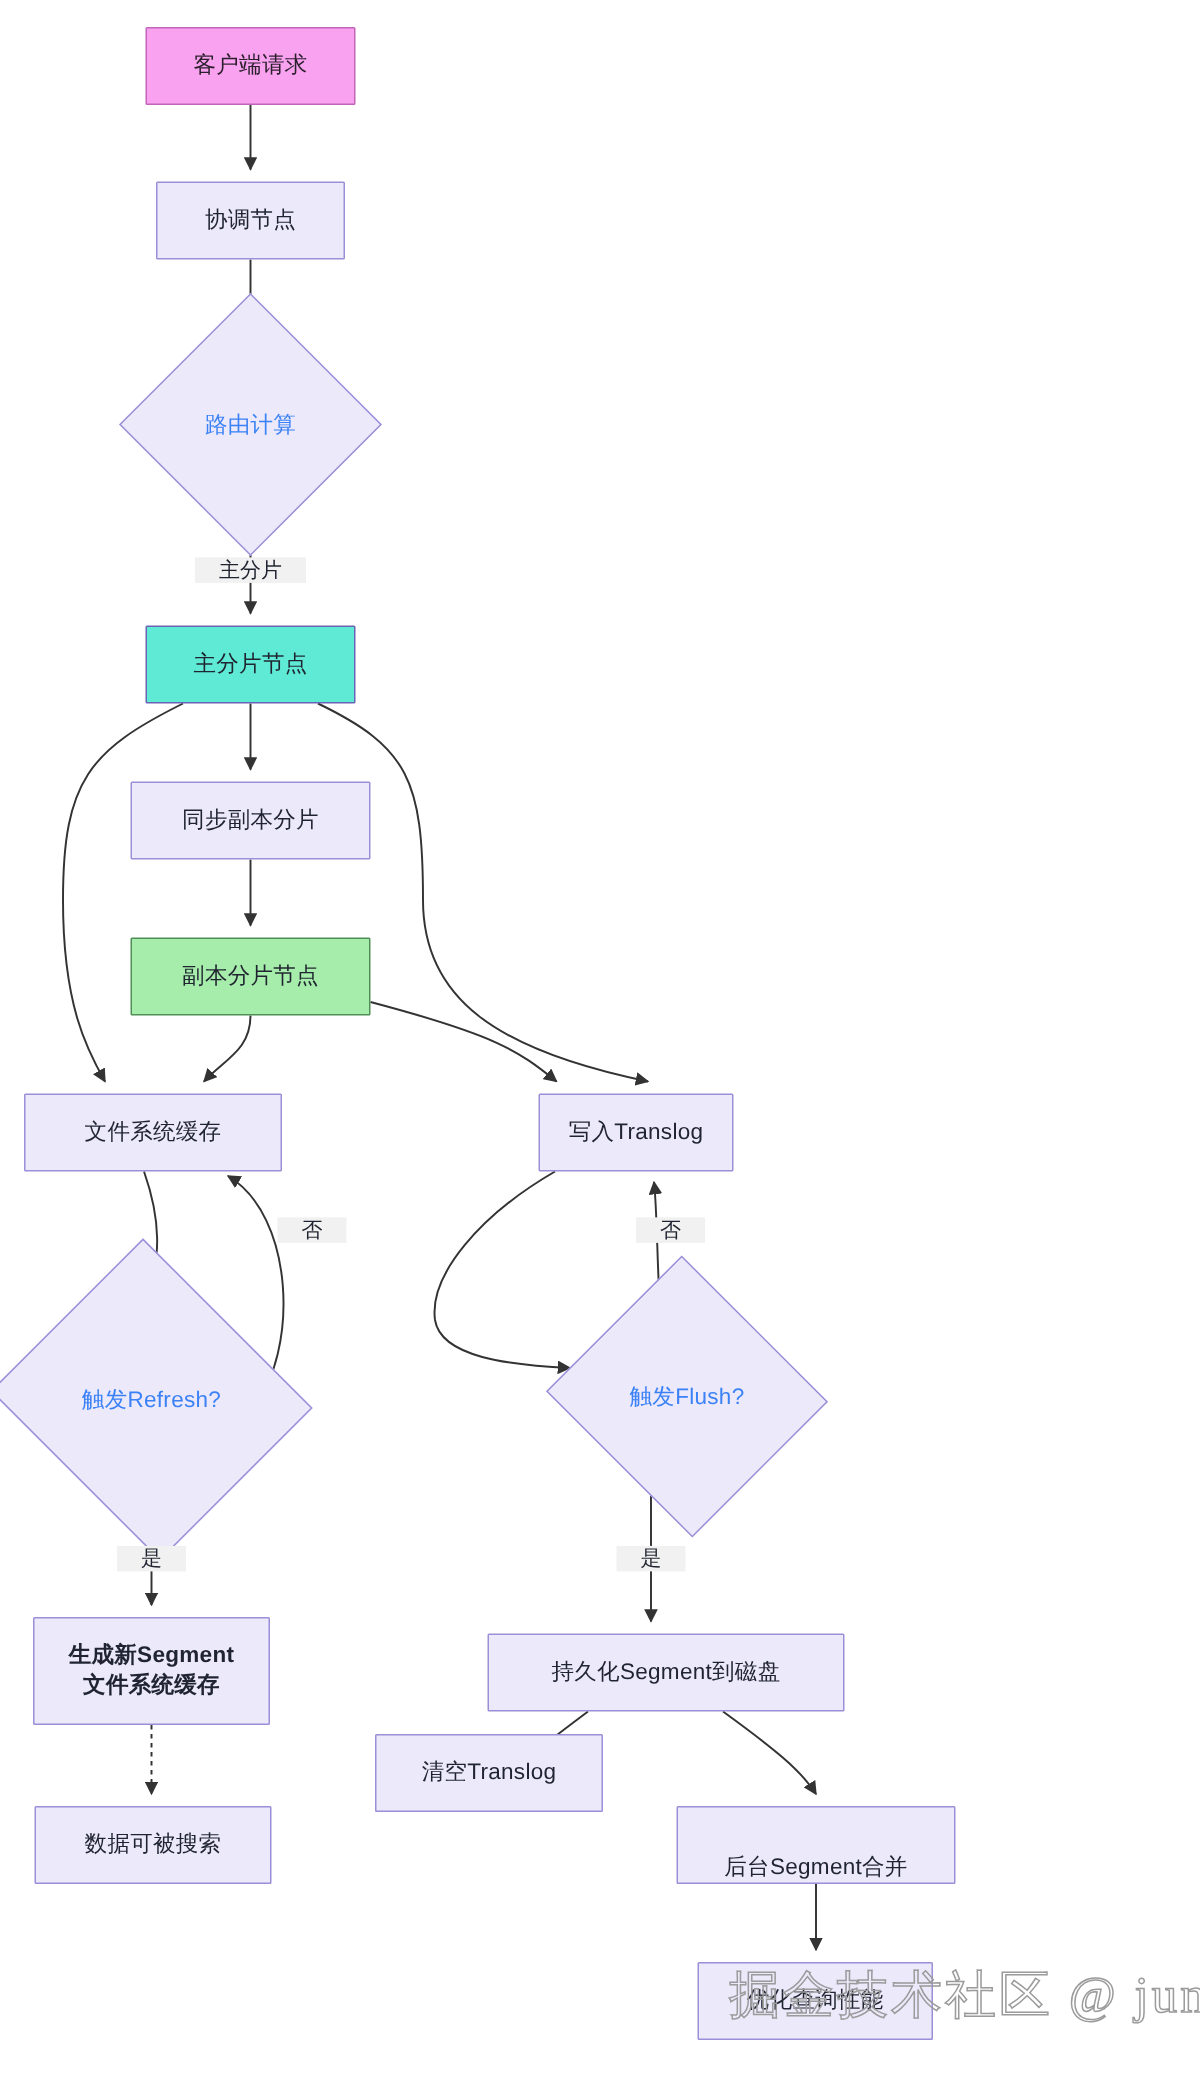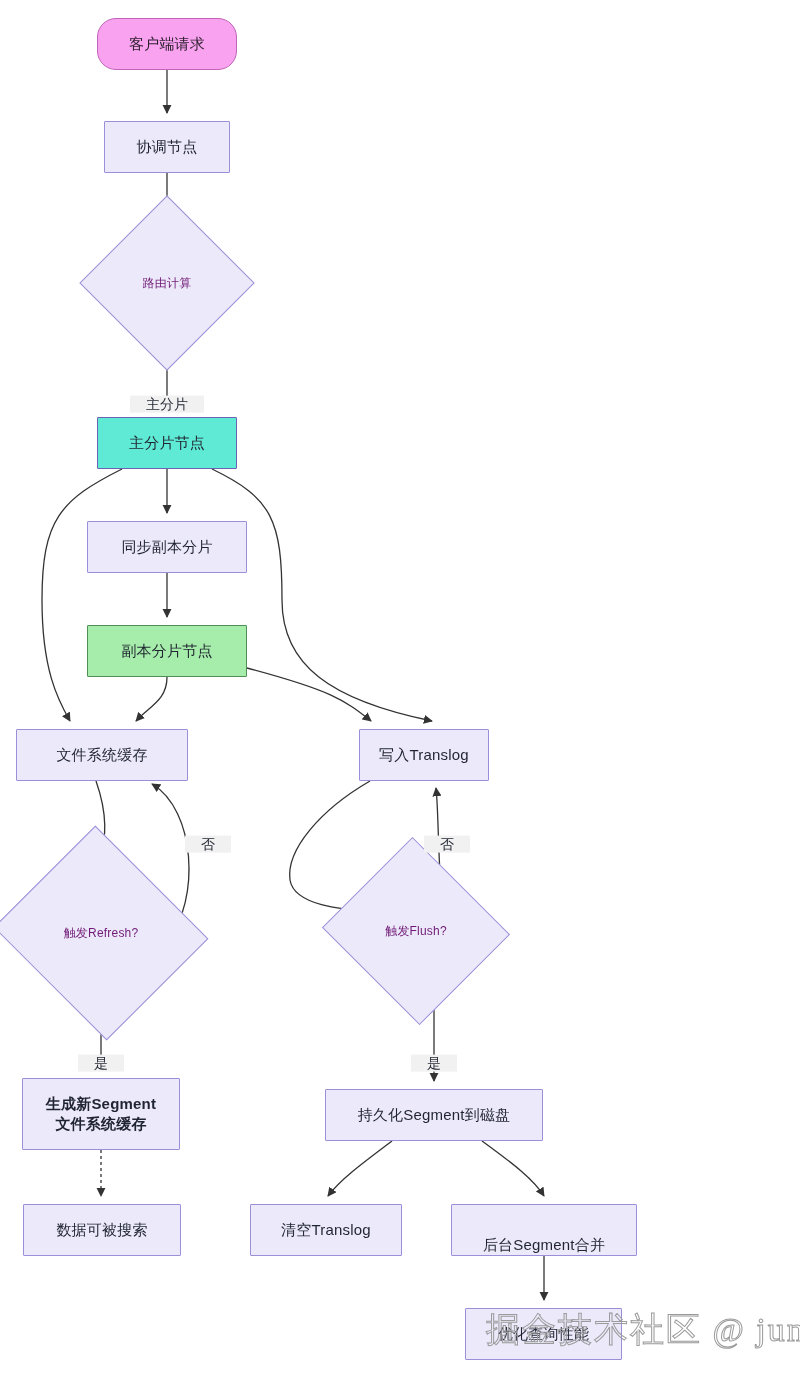--- a/index.html
+++ b/index.html
@@ -12,41 +12,41 @@
 
   .node{
     position:absolute;box-sizing:border-box;
     display:flex;align-items:center;justify-content:center;text-align:center;
     font-size:15px;line-height:1.35;color:#1f2430;
     border-width:1px;border-style:solid;border-radius:1px;
     white-space:pre-line;
     letter-spacing:.2px;
   }
   .n-default{background:#ece9fb;border-color:#9a8fd8;}
-  .n-start{background:#f9a2f0;border-color:#c264b8;color:#2a1f2b;border-radius:19px;}
+  .n-start{background:#f9a2f0;border-color:#c264b8;color:#2a1f2b;}
   .n-primary{background:#5eead4;border-color:#6b63b5;}
   .n-replica{background:#a6ecaa;border-color:#4f8f55;}
 
   .diamond{position:absolute;box-sizing:border-box;}
   .diamond .dshape{
     position:absolute;left:50%;top:50%;
     width:100%;height:100%;
     transform:translate(-50%,-50%) rotate(45deg);
     background:#ece9fb;border:1px solid #9a8fd8;
   }
   .diamond .dlabel{
     position:absolute;left:0;top:0;width:100%;height:100%;
     display:flex;align-items:center;justify-content:center;
-    font-size:12px;color:#701a75;white-space:nowrap;letter-spacing:.2px;
+    font-size:15px;color:#3b82f6;white-space:nowrap;letter-spacing:.2px;
   }
 
   .edge-label{
     position:absolute;font-size:14px;color:#1f2430;
     background:#f1f1f1;padding:0 16px;line-height:1.2;
-    transform:translate(-50%,-50%);white-space:nowrap;margin-top:24px;
+    transform:translate(-50%,-50%);white-space:nowrap;
   }
 
   .watermark{
     position:absolute;font-size:34px;letter-spacing:2px;
     color:transparent;
     -webkit-text-stroke:1px #9b9b9b;
     font-family:"Liberation Serif","DejaVu Serif",serif;
     white-space:nowrap;pointer-events:none;
   }
 </style>
@@ -93,29 +93,29 @@
       </div>
       <div class="node n-primary" style="left: 97px; top: 417px; width: 140px; height: 52px;"><span>主分片节点</span></div>
       <div class="node n-default" style="left: 87px; top: 521px; width: 160px; height: 52px;"><span>同步副本分片</span></div>
       <div class="node n-replica" style="left: 87px; top: 625px; width: 160px; height: 52px;"><span>副本分片节点</span></div>
       <div class="node n-default" style="left: 16px; top: 729px; width: 172px; height: 52px;"><span>文件系统缓存</span></div>
       <div class="node n-default" style="left: 359px; top: 729px; width: 130px; height: 52px;"><span>写入Translog</span></div>
       <div class="diamond" style="left: 22px; top: 862px; width: 158px; height: 142px;">
         <div class="dshape"></div>
         <div class="dlabel">触发Refresh?</div>
       </div>
-      <div class="diamond" style="left: 348px; top: 868px; width: 136px; height: 126px;">
+      <div class="diamond" style="left: 390px; top: 868px; width: 136px; height: 126px;">
         <div class="dshape"></div>
         <div class="dlabel">触发Flush?</div>
       </div>
       <div class="node n-default" style="left: 22px; top: 1078px; width: 158px; height: 72px; font-weight: bold;"><span>生成新Segment
 文件系统缓存</span></div>
-      <div class="node n-default" style="left: 325px; top: 1089px; width: 218px; height: 52px;"><span>持久化Segment到磁盘</span></div>
+      <div class="node n-default" style="left: 325px; top: 1089px; width: 238px; height: 52px;"><span>持久化Segment到磁盘</span></div>
       <div class="node n-default" style="left: 23px; top: 1204px; width: 158px; height: 52px;"><span>数据可被搜索</span></div>
-      <div class="node n-default" style="left: 250px; top: 1204px; width: 152px; height: 52px;"><span>清空Translog</span></div>
+      <div class="node n-default" style="left: 250px; top: 1156px; width: 152px; height: 52px;"><span>清空Translog</span></div>
       <div class="node n-default" style="left: 451px; top: 1204px; width: 186px; height: 52px; align-items: flex-end;"><span>后台Segment合并</span></div>
       <div class="node n-default" style="left: 465px; top: 1308px; width: 157px; height: 52px;"><span>优化查询性能</span></div>
     </div>
   <div id="label-layer">
       <div class="edge-label" style="left: 167px; top: 380px;">主分片</div>
       <div class="edge-label" style="left: 208px; top: 820px;">否</div>
       <div class="edge-label" style="left: 101px; top: 1039px;">是</div>
       <div class="edge-label" style="left: 447px; top: 820px;">否</div>
       <div class="edge-label" style="left: 434px; top: 1039px;">是</div>
     </div>

